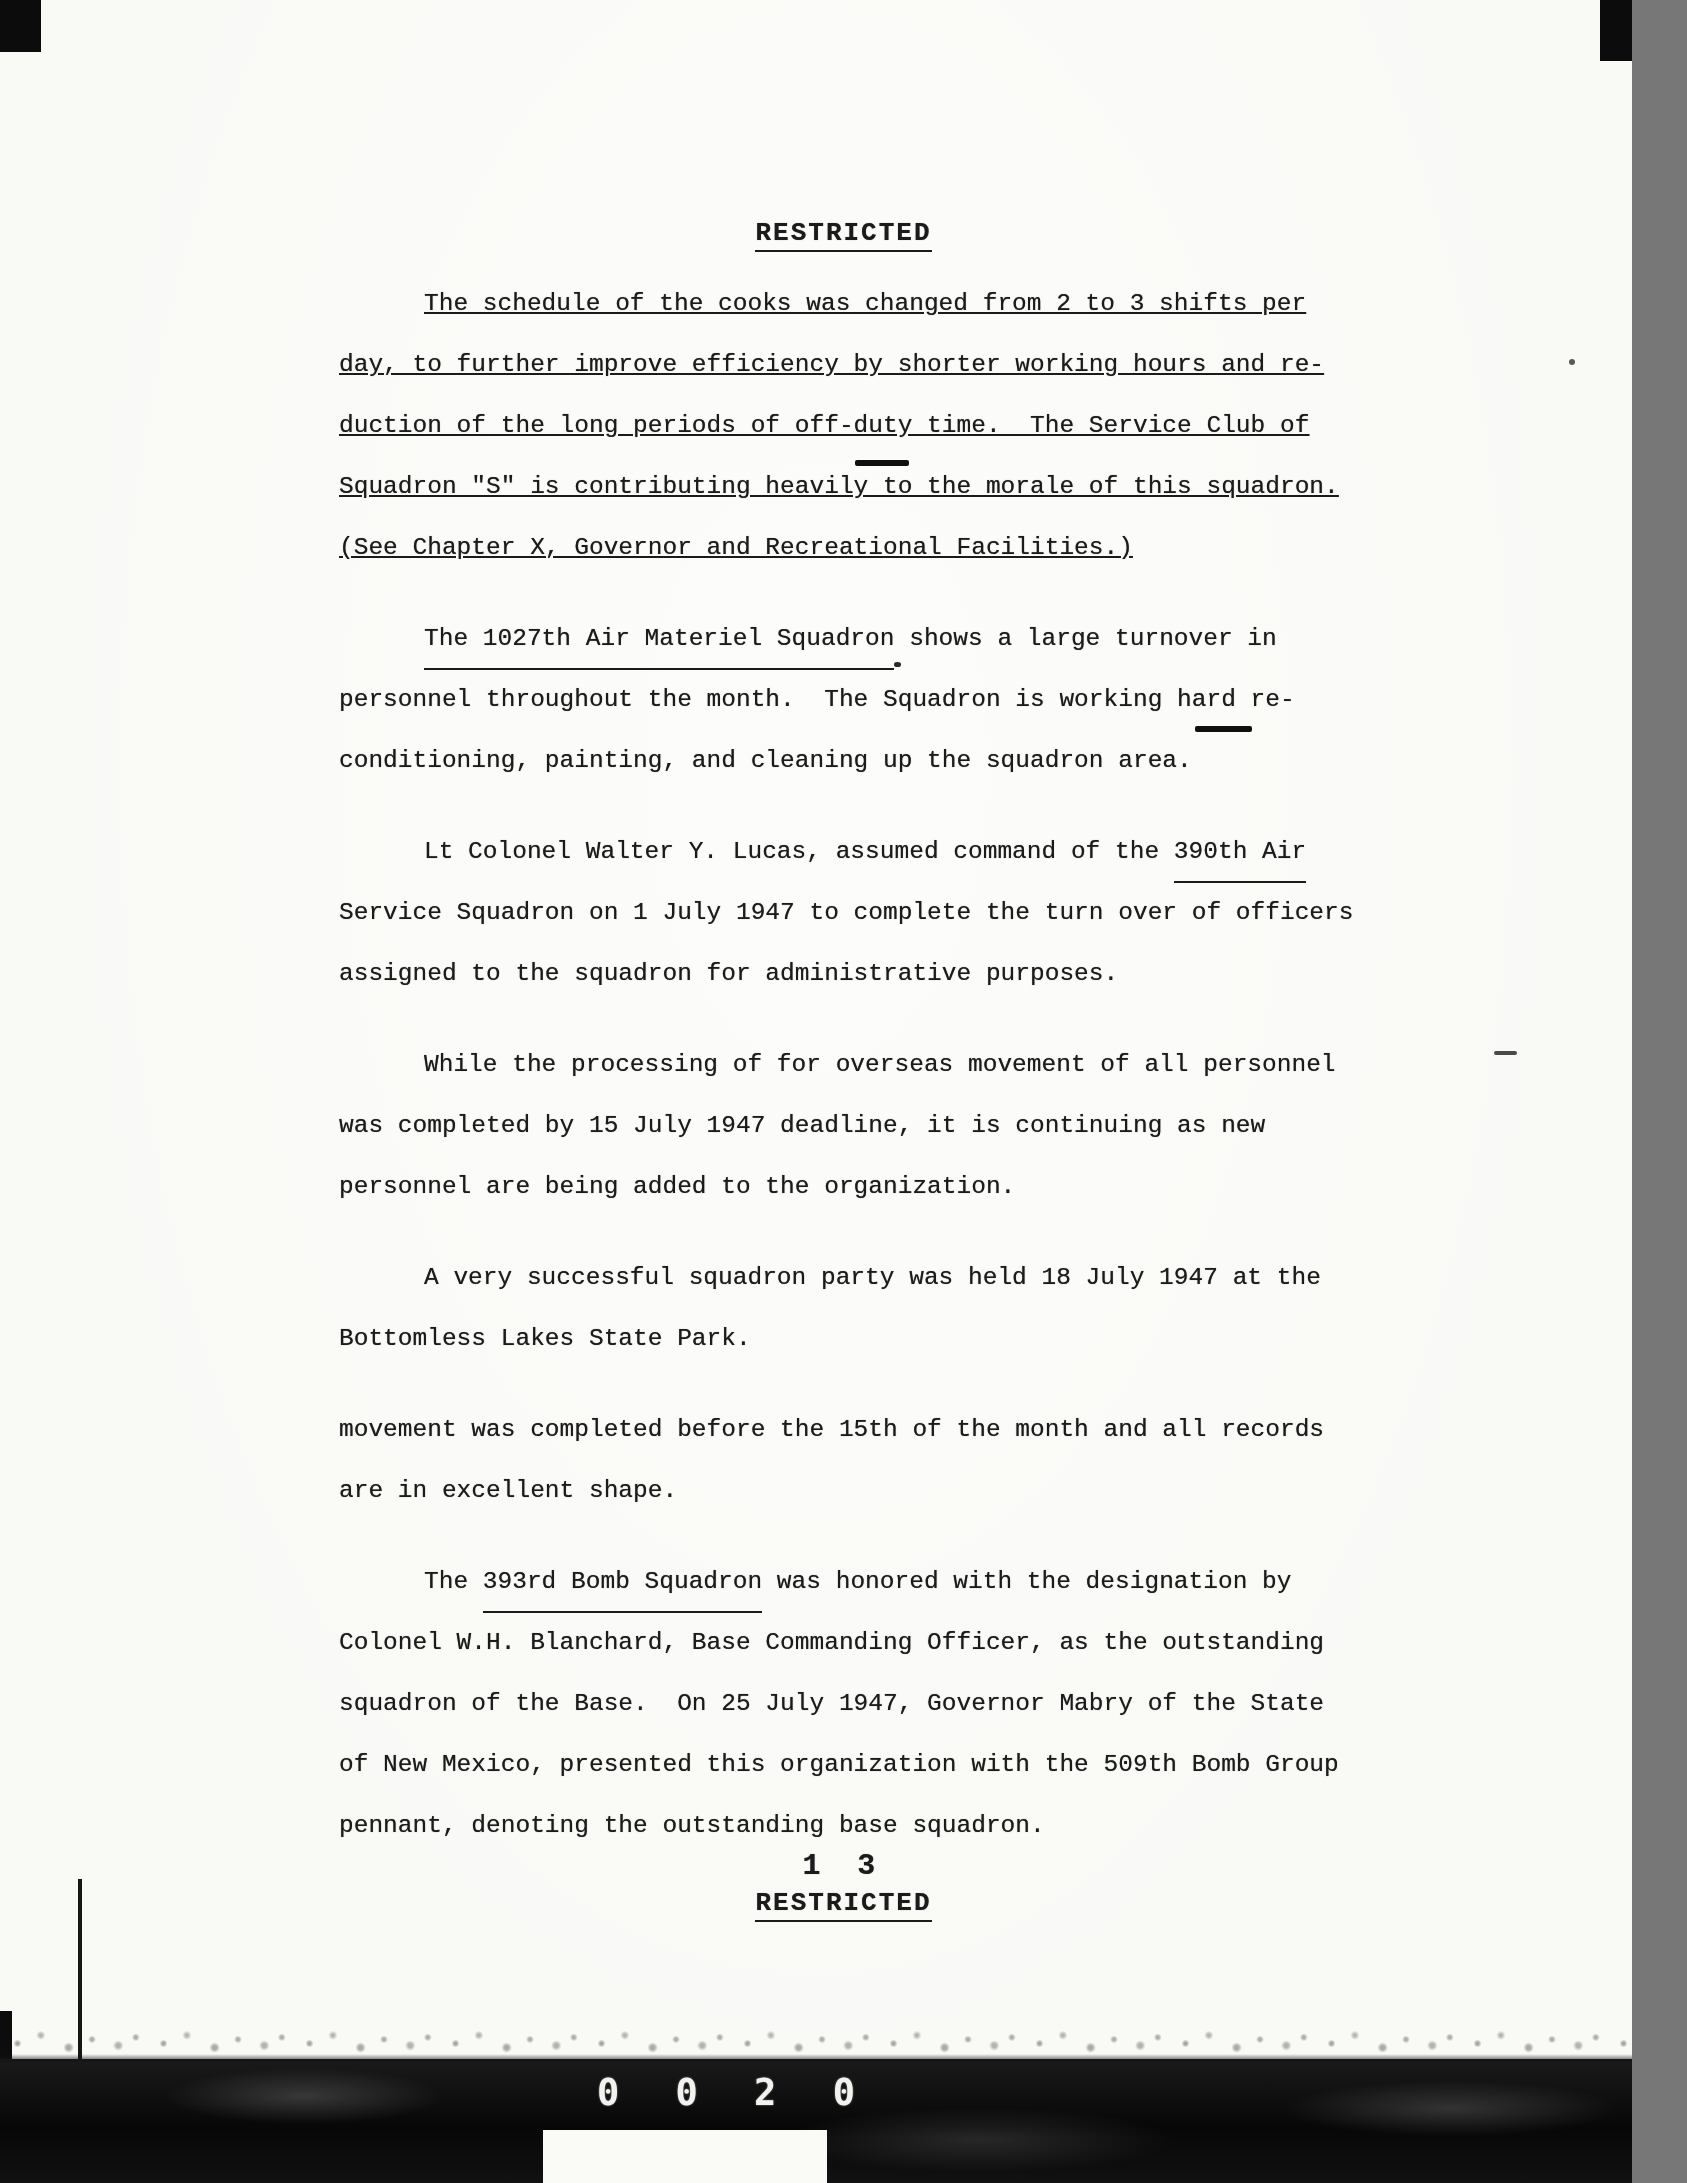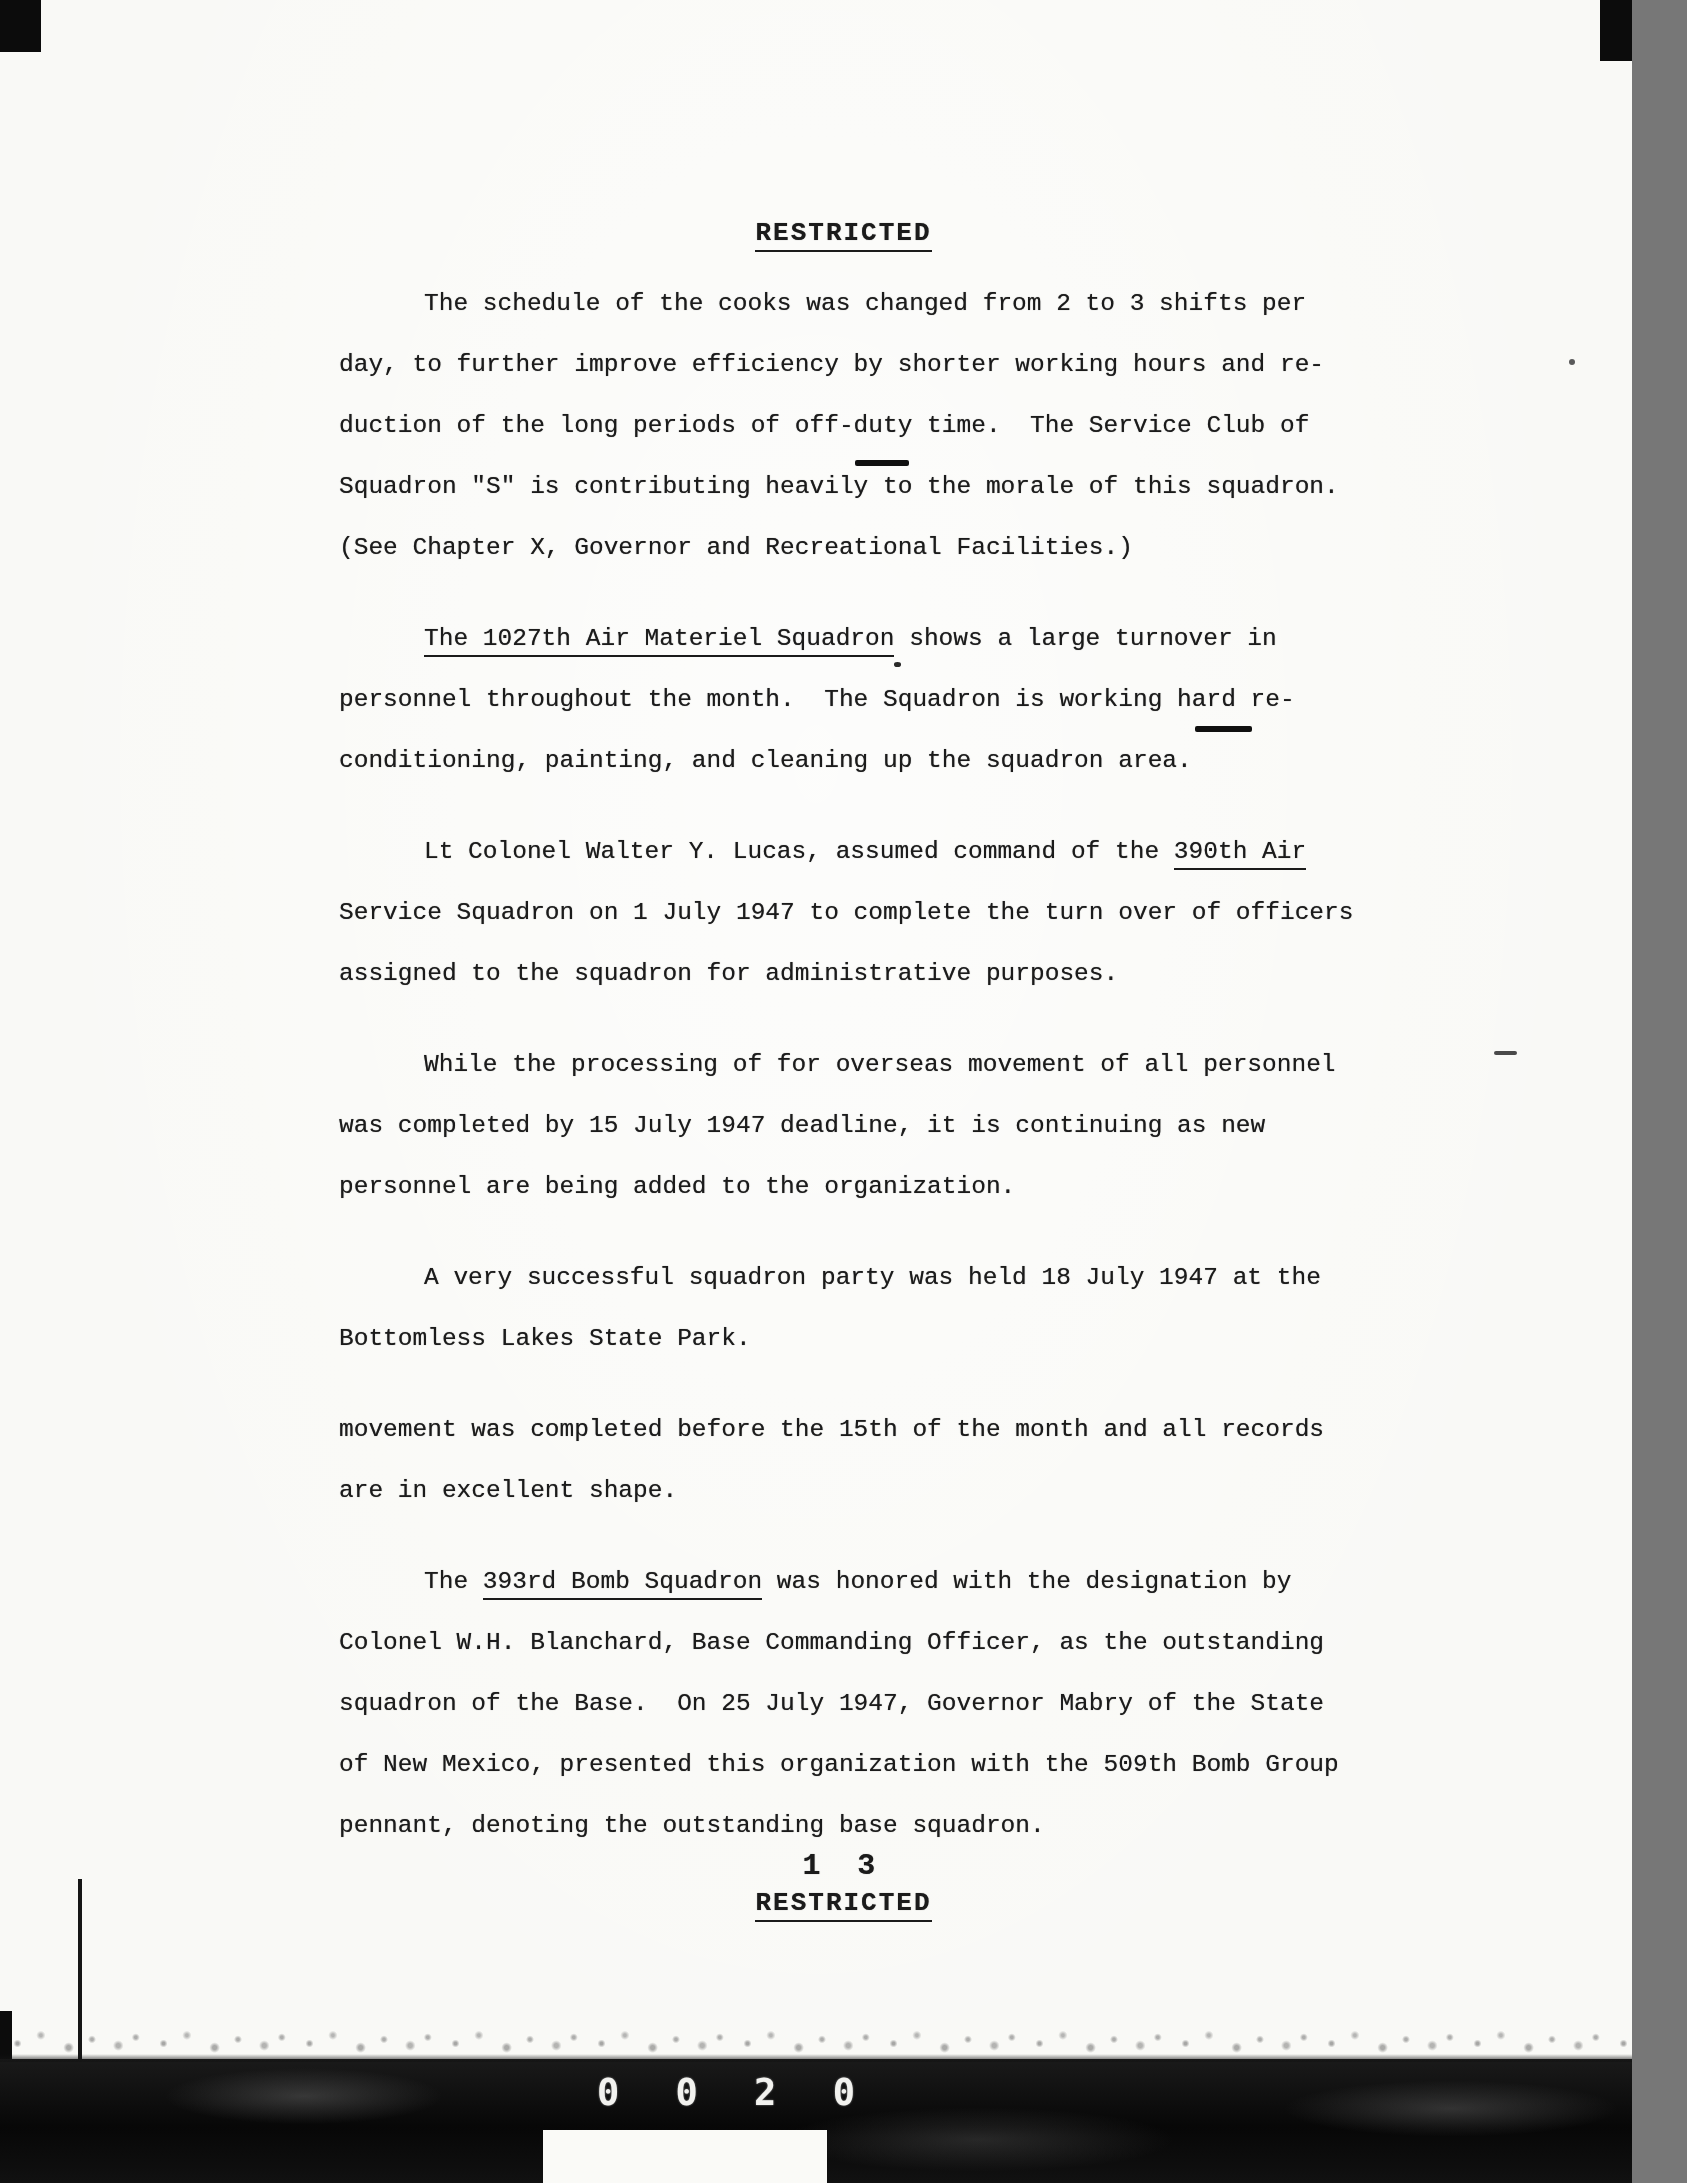--- a/index.html
+++ b/index.html
@@ -22,24 +22,24 @@
   }
   .stamp .inner{border-bottom:2.6px solid #1b1b1b;padding-bottom:2px;}
   .stamp.top{top:218px;}
 
   
   .doc-body{
     position:absolute;left:339px;top:273px;width:1085px;
     font-size:24.5px;line-height:61px;
   }
   .para{margin-top:30px;}
-  .para:first-child{margin-top:0;}
+  .para:first-child{margin-top:0;text-decoration:underline;}
   .line{white-space:pre;}
   .line.indent{padding-left:85px;}
-  .u{border-bottom:2.6px solid #1b1b1b;padding-bottom:3px;}
+  .u{border-bottom:2.6px solid #1b1b1b;padding-bottom:16px;}
 
   
   .footer{position:absolute;left:0;top:1849px;width:1687px;text-align:center;}
   .page-num{font-size:30px;font-weight:bold;letter-spacing:9.3px;}
   .footer .stamp-b{margin-top:5.3px;font-size:26px;font-weight:bold;letter-spacing:2px;display:inline-block;border-bottom:2.6px solid #1b1b1b;padding-bottom:2px;}
 
   
   .art{position:absolute;background:#0c0c0c;}
   .corner-tl{left:0;top:0;width:41px;height:52px;}
   .corner-tr{left:1600px;top:0;width:87px;height:61px;}

